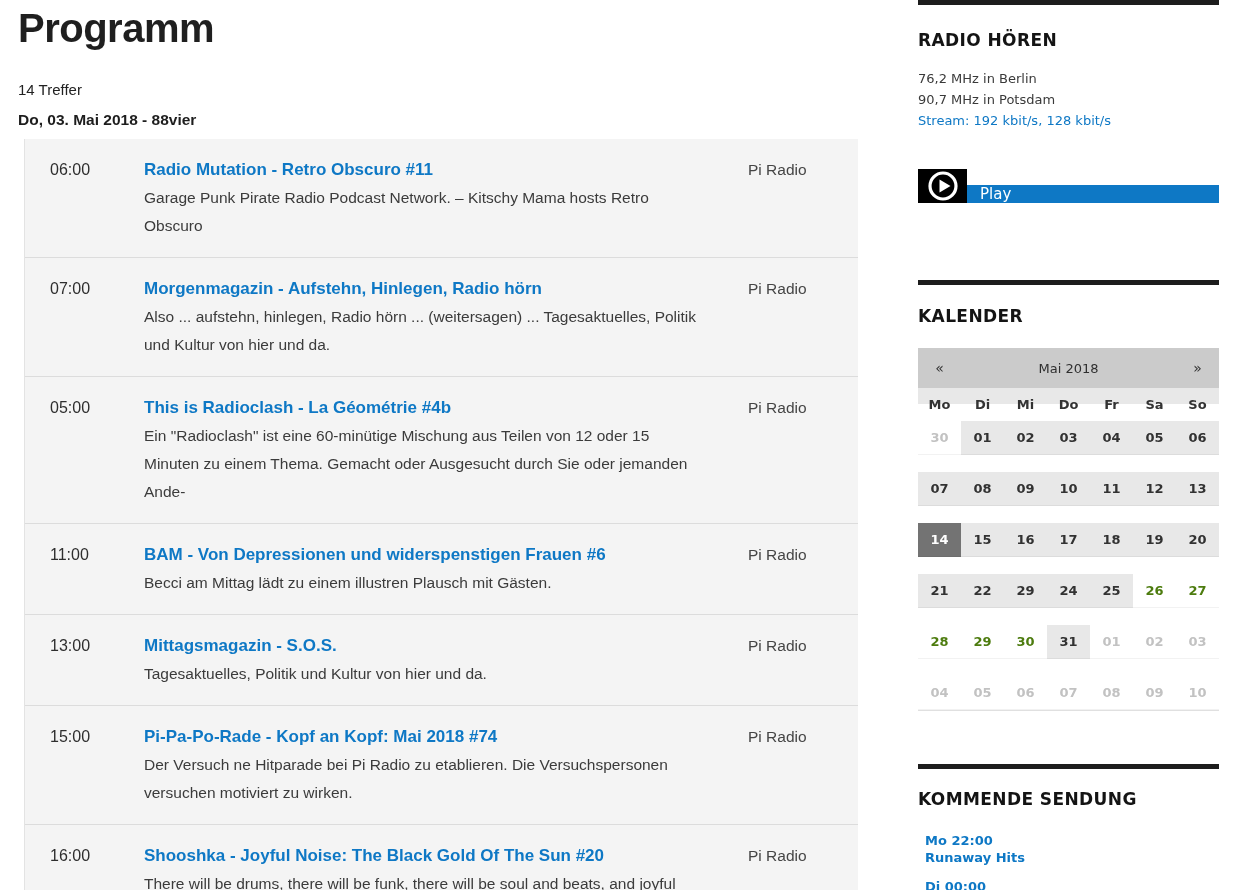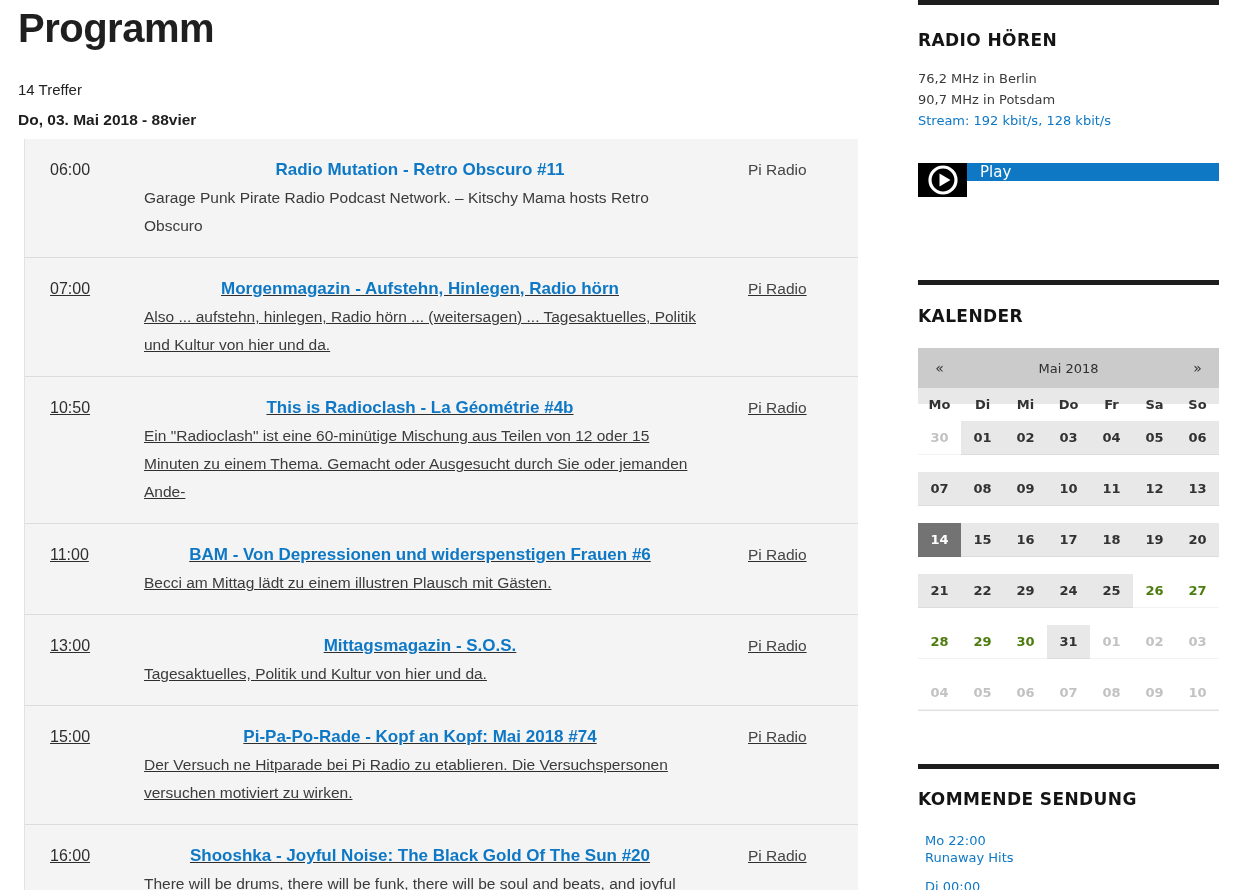--- a/index.html
+++ b/index.html
@@ -7,58 +7,58 @@
   body { font-family:"Liberation Sans", sans-serif; color:#2e2e2e; }
   .page { position:relative; width:1239px; height:890px; overflow:hidden; display:flex; background:#fff; }
 
   
   .main { margin-left:18px; width:840px; }
   .page-title { font-size:40px; font-weight:700; color:#1f1f1f; margin-top:6px; letter-spacing:-0.5px; }
   .results-count { margin-top:30px; font-size:15px; color:#222; }
   .day-heading { margin-top:13px; font-size:15.5px; font-weight:700; color:#1d1d1d; }
   .program-list { margin-top:10px; margin-left:6px; width:834px; background:#f4f4f4; border-left:1px solid #e3e3e3; }
   .row { display:grid; grid-template-columns:94px 1fr 162px; padding:17px 0 17px 25px; }
-  .row + .row { border-top:1px solid #dcdcdc;text-decoration:underline; }
+  .row + .row { border-top:1px solid #dcdcdc; }
   .time { font-size:16px; line-height:28px; color:#2e2e2e; }
-  .entry-title { display:block; font-size:17px; line-height:28px; font-weight:700; color:#0e78c5; text-decoration:none;text-align:center; }
+  .entry-title { display:block; font-size:17px; line-height:28px; font-weight:700; color:#0e78c5; text-decoration:none; }
   .desc { max-width:555px; font-size:15.5px; line-height:28px; color:#3b3b3b; }
   .station { padding-left:52px; font-size:15.5px; line-height:28px; color:#454545; }
 
   
   .sidebar { width:301px; margin-left:60px; font-family:"DejaVu Sans", sans-serif; }
   .bar { height:5px; background:#1d1d1d; }
   .bar-mid1 { margin-top:77px; }
   .bar-mid2 { margin-top:53px; }
   .sb-heading { font-size:17px; font-weight:700; color:#141414; letter-spacing:0.4px; }
   .h-listen { margin-top:25px; }
   .freq-lines { margin-top:18px; }
   .sb-line { font-size:13px; line-height:21px; color:#3a3a3a; }
   .sb-link { color:#0e78c5; text-decoration:none; }
 
-  .play-button { margin-top:32px; display:flex; align-items:flex-start; height:40px; text-decoration:none; }
+  .play-button { margin-top:32px; display:flex; align-items:flex-end; height:40px; text-decoration:none; }
   .play-icon { width:49px; background:#000; display:flex; align-items:center; justify-content:center; flex:none; }
   .play-rest { flex:1; background:#0e78c5; display:flex; align-items:center; }
   .play-label { color:#fff; font-size:15px; padding-left:13px; }
 
   .h-cal { margin-top:21px; }
   .cal { margin-top:22px; border-bottom:1px solid #e0e0e0; }
   .cal-head { height:40px; background:#cbcbcb; display:flex; align-items:center; font-size:13px; color:#2f2f2f; }
   .cal-nav { width:43px; text-align:center; color:#333; text-decoration:none; font-size:14px; }
   .cal-month { flex:1; text-align:center; }
   .cal-grid { display:grid; grid-template-columns:repeat(7,1fr); }
   .cal-wd { height:16px; line-height:34px; text-align:center; background:#e8e8e8; font-size:13px; font-weight:700; color:#333; }
   .cal-day { height:34px; line-height:34px; text-align:center; font-size:13px; font-weight:700; text-decoration:none; border-bottom:1px solid rgba(0,0,0,0.05);margin-top:17px; }
   .cal-day[data-state="event"]    { background:#e8e8e8; color:#323232; }
   .cal-day[data-state="plain"]    { background:#ffffff; color:#4d7c0f; }
   .cal-day[data-state="muted"]    { background:#ffffff; color:#c2c2c2; }
   .cal-day[data-state="selected"] { background:#737373; color:#ffffff; }
 
   .h-upcoming { margin-top:20px; }
   .upcoming-list { margin-top:24px; }
-  .up-item { display:block; text-decoration:none; margin-bottom:13px; padding-left:7px; }
+  .up-item { display:block; text-decoration:none; margin-bottom:13px; padding-left:7px;font-weight:bold; }
   .up-item span { display:block; font-size:13px; line-height:16.5px; color:#0e78c5; }
 </style>
 </head>
 <body>
 
 <div class="page">
 
   <main class="main">
     <h1 class="page-title">Programm</h1>
     <div class="results-count">14 Treffer</div>
@@ -78,21 +78,21 @@
       <article class="row">
         <div class="time">07:00</div>
         <div class="body">
           <a href="#" class="entry-title">Morgenmagazin - Aufstehn, Hinlegen, Radio hörn</a>
           <p class="desc">Also ... aufstehn, hinlegen, Radio hörn ... (weitersagen) ... Tagesaktuelles, Politik und Kultur von hier und da.</p>
         </div>
         <div class="station">Pi Radio</div>
       </article>
 
       <article class="row">
-        <div class="time">10:50</div>
+        <div class="time">05:00</div>
         <div class="body">
           <a href="#" class="entry-title">This is Radioclash - La Géométrie #4b</a>
           <p class="desc">Ein "Radioclash" ist eine 60-minütige Mischung aus Teilen von 12 oder 15 Minuten zu einem Thema. Gemacht oder Ausgesucht durch Sie oder jemanden Ande-</p>
         </div>
         <div class="station">Pi Radio</div>
       </article>
 
       <article class="row">
         <div class="time">11:00</div>
         <div class="body">

